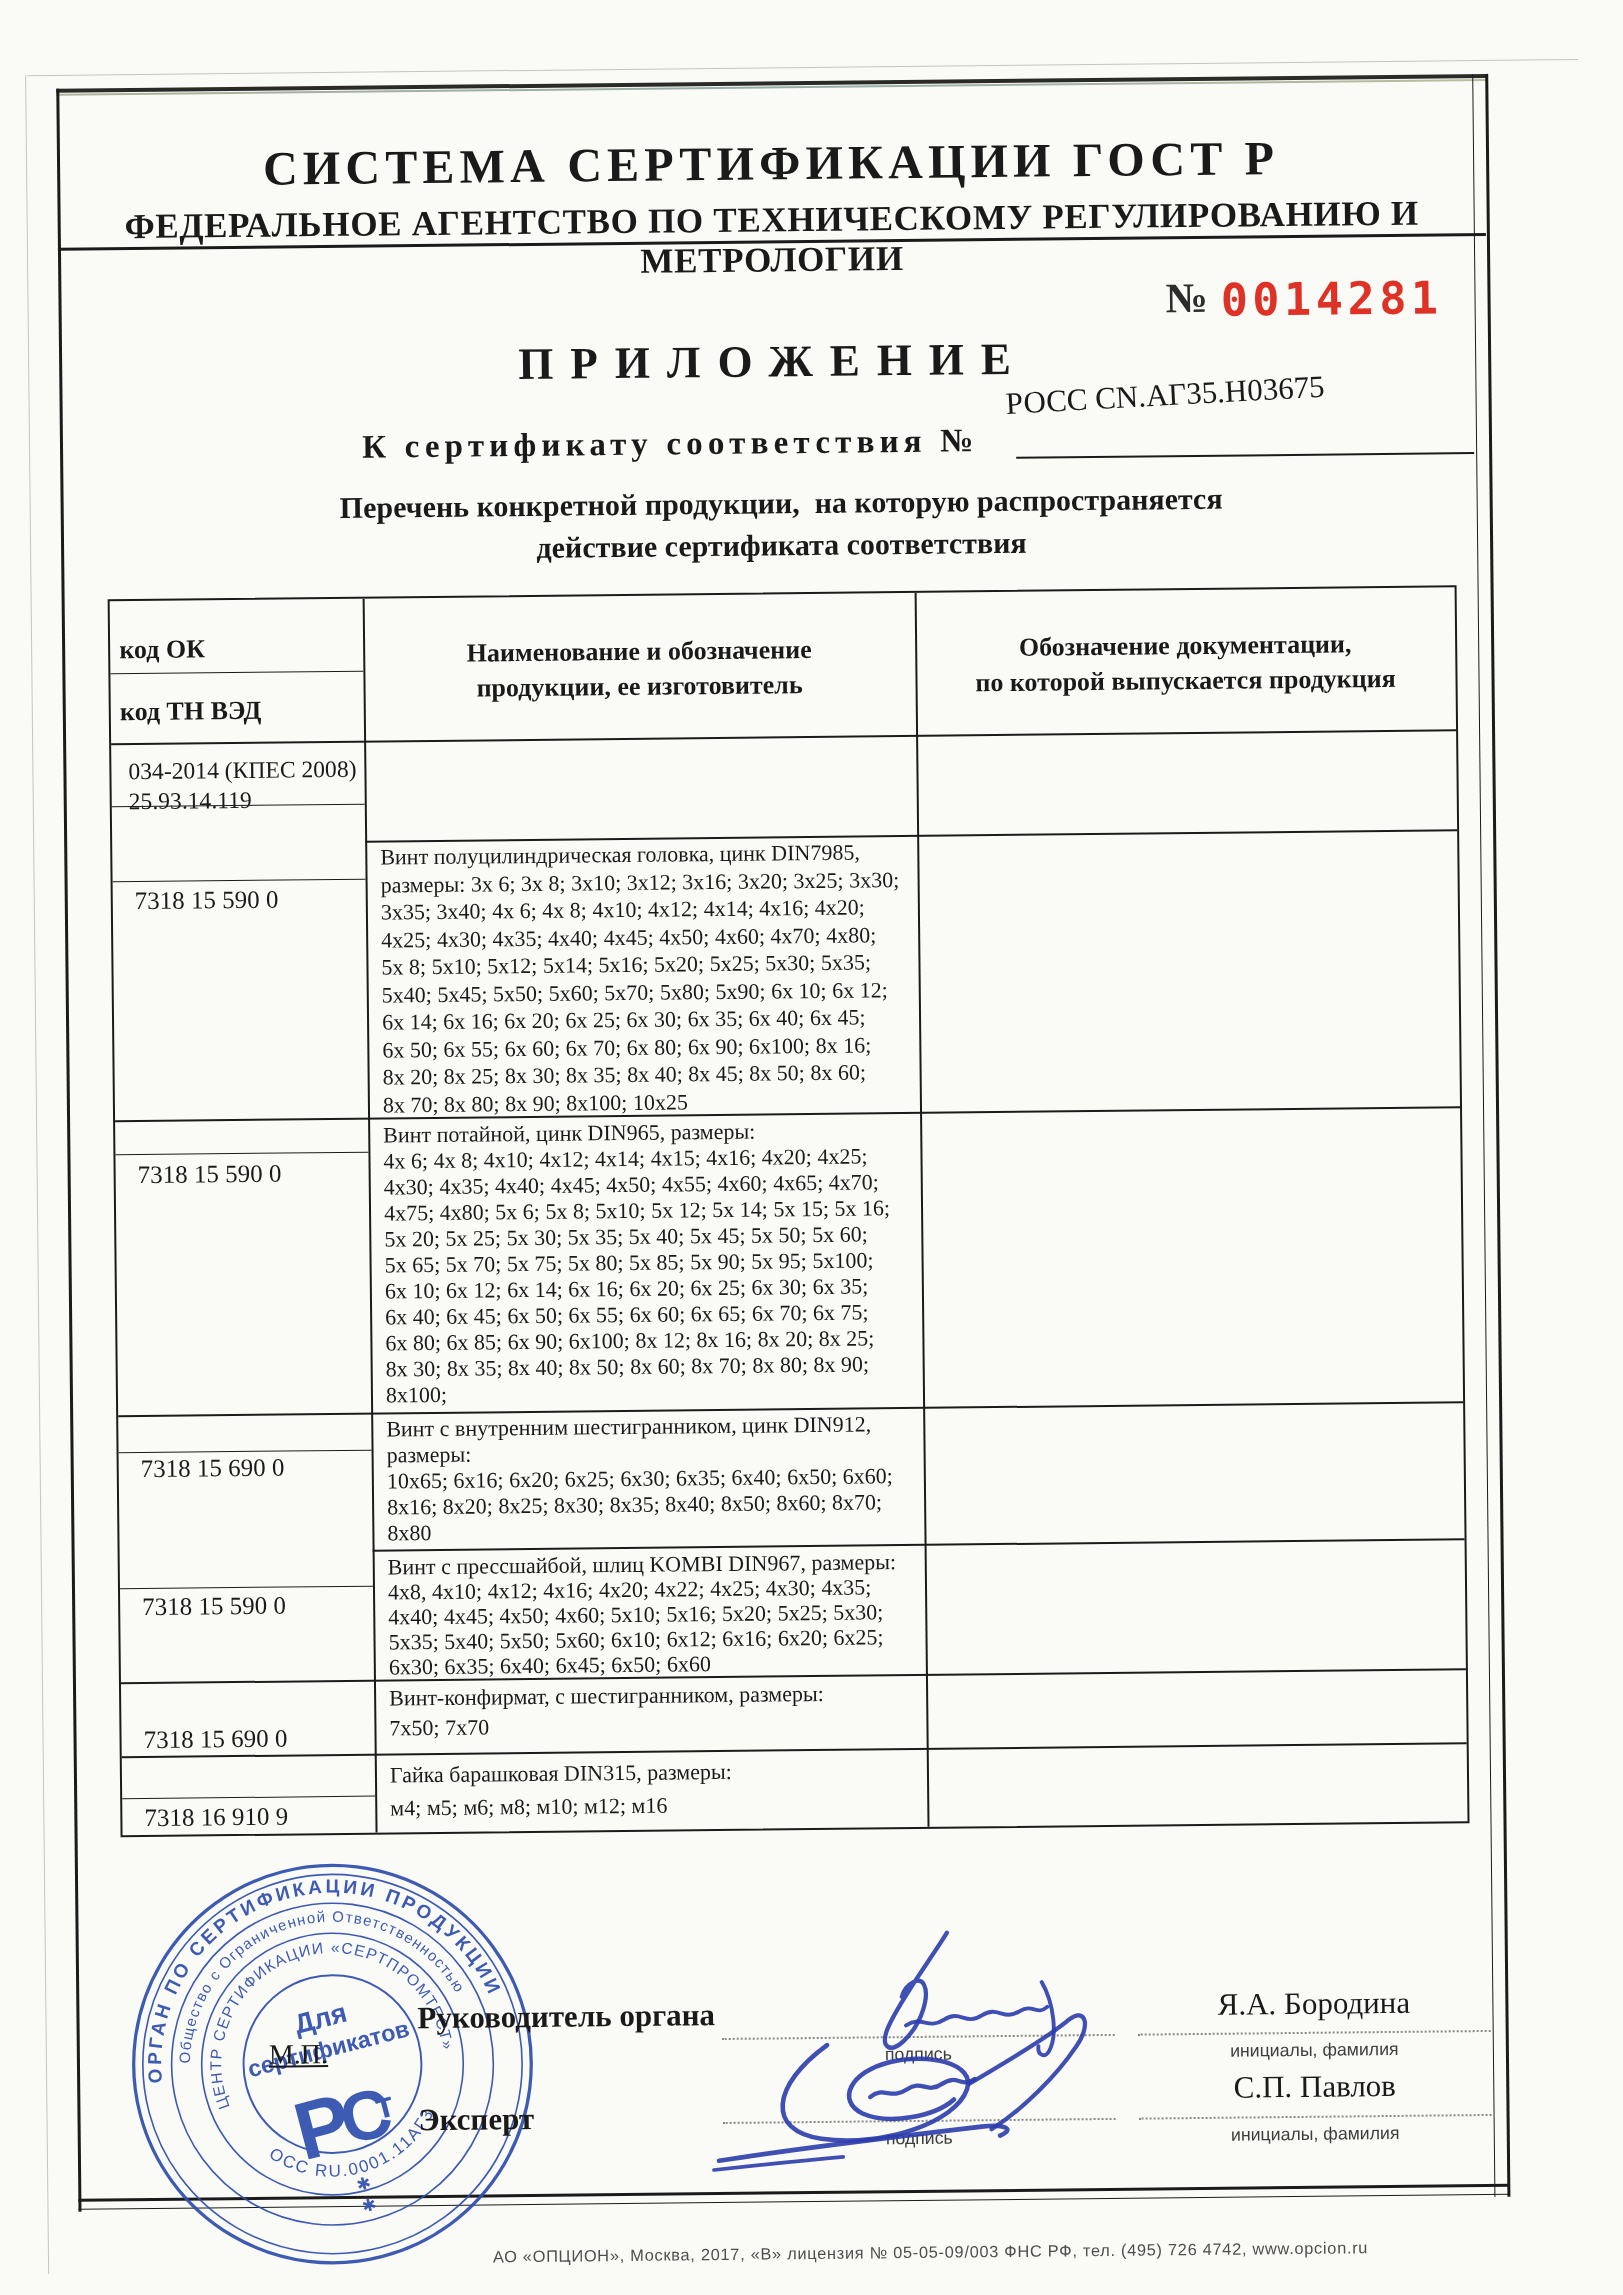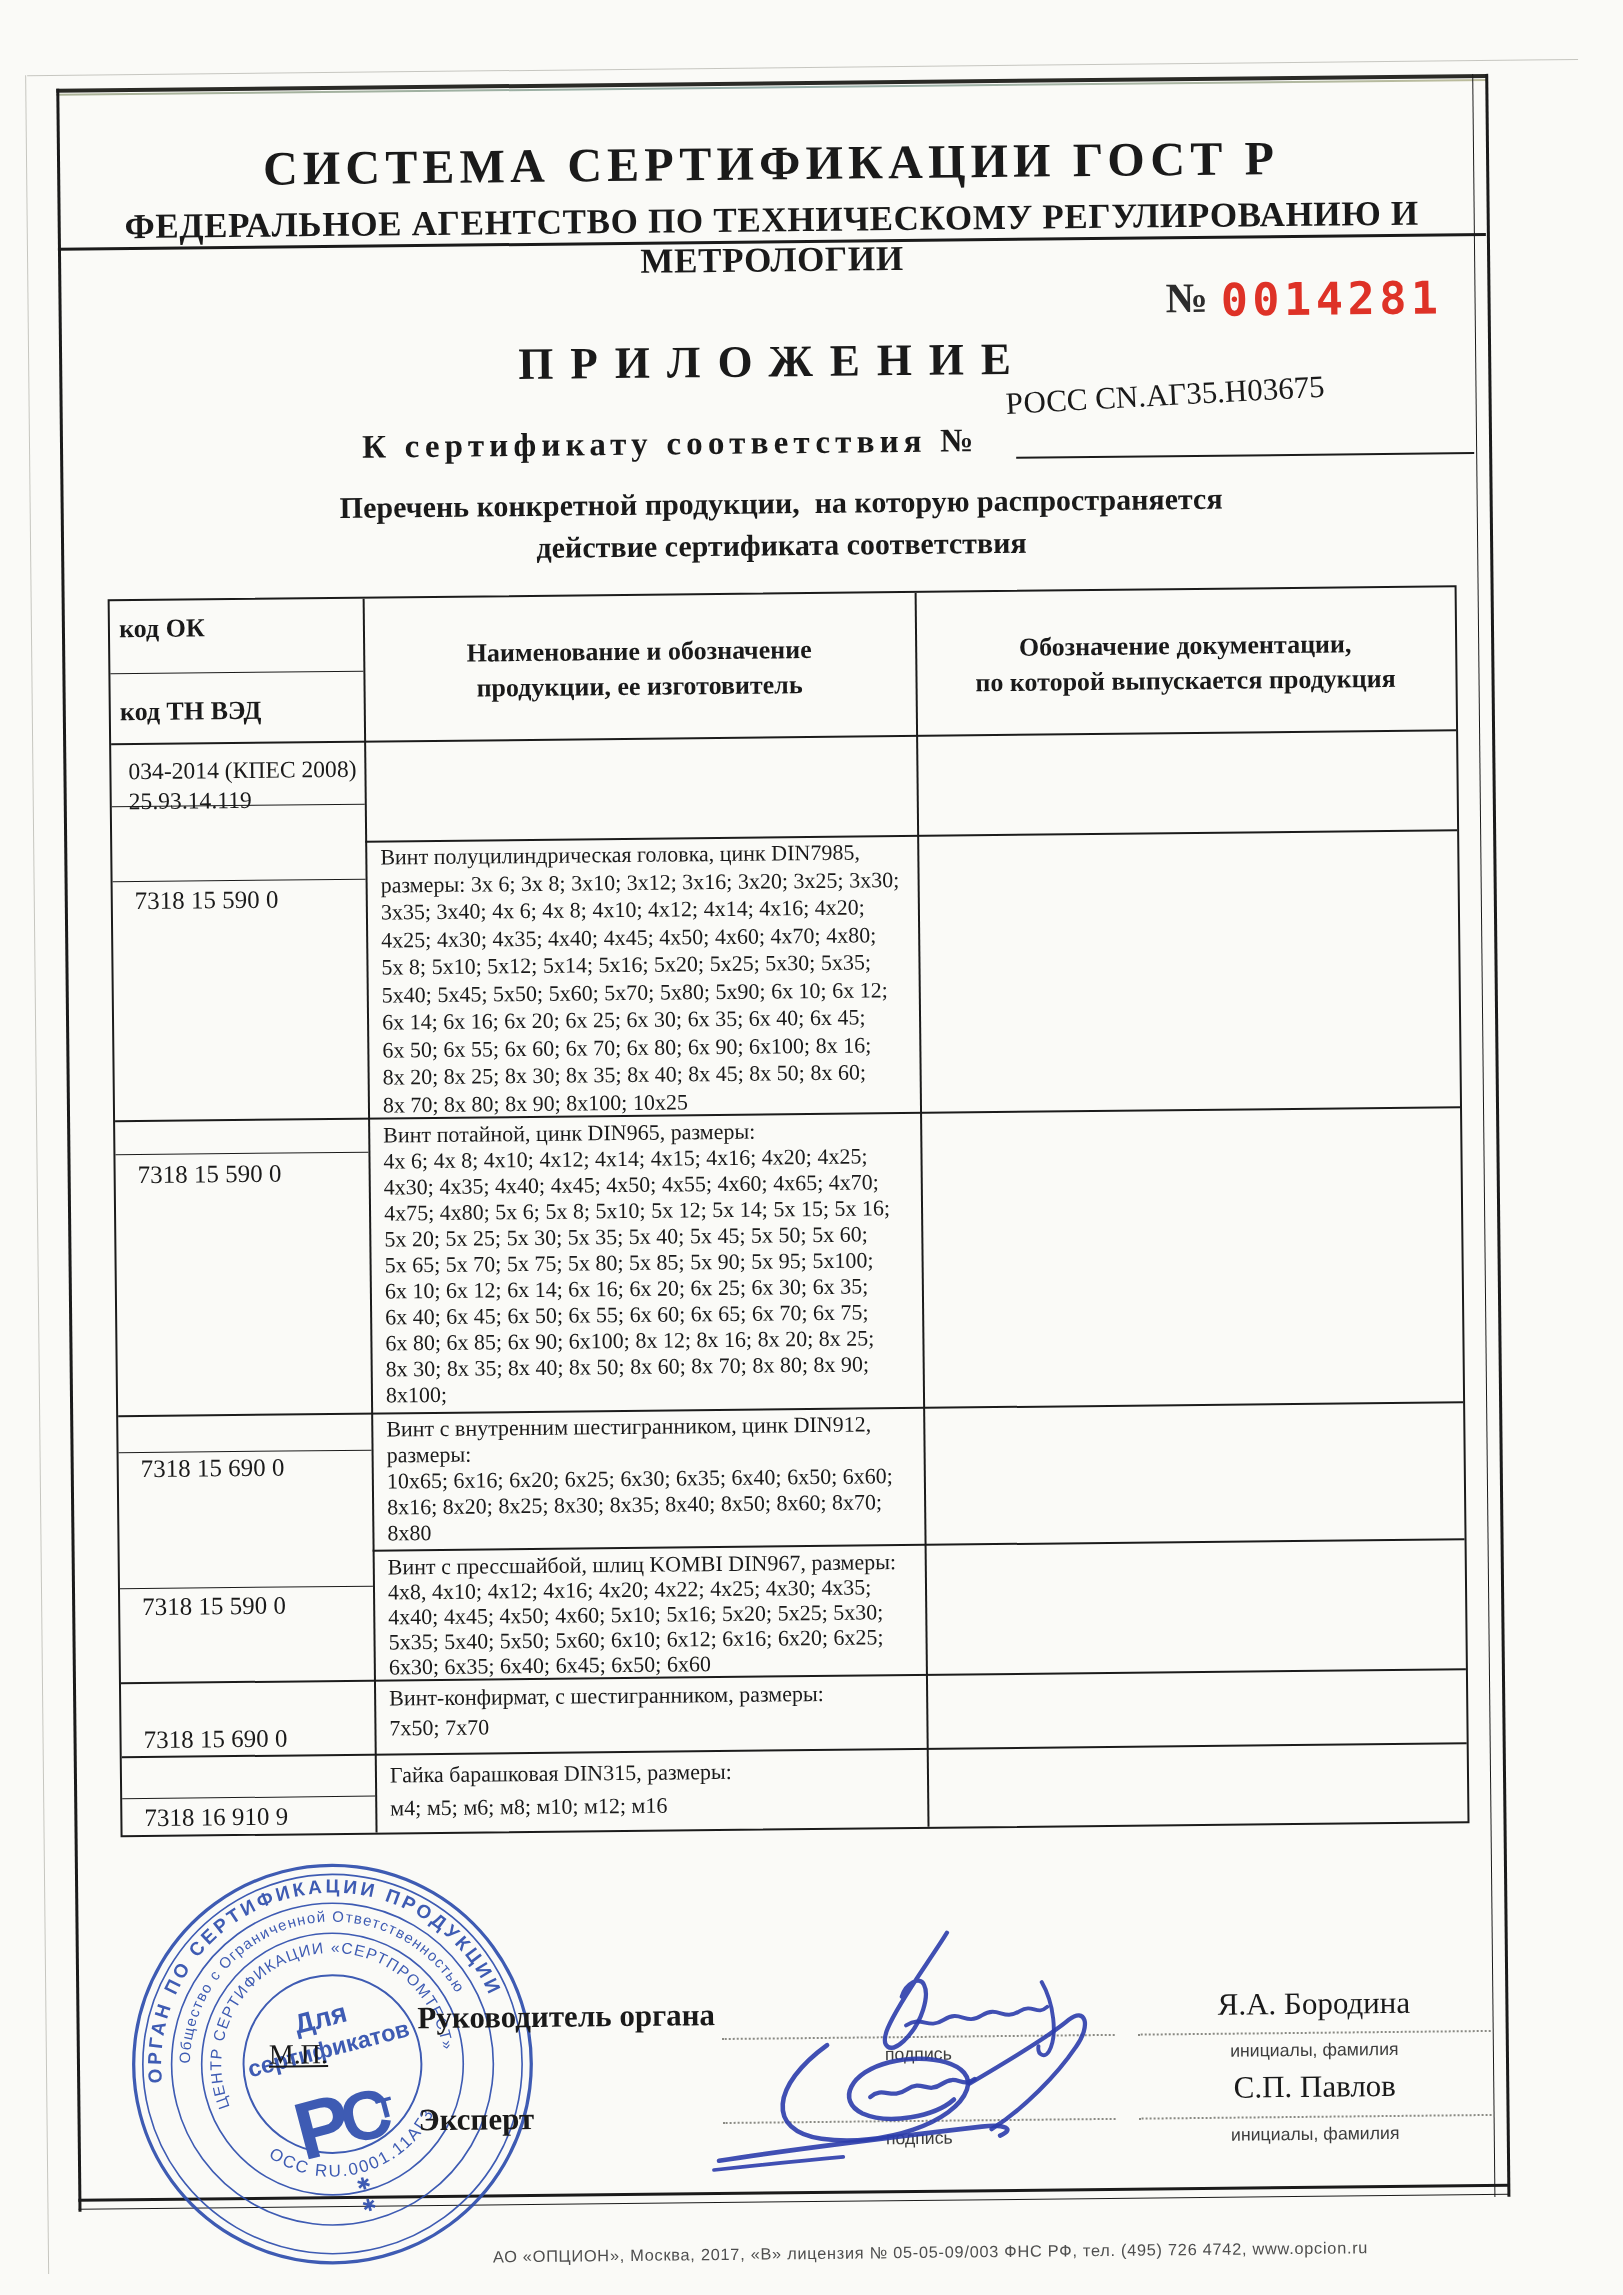--- a/index.html
+++ b/index.html
@@ -95,21 +95,21 @@
     <div class="line" style="left:0;top:519px;width:1345px;height:2px;"></div>
     <div class="line" style="left:0;top:553px;width:253px;height:1.3px;"></div>
     <div class="line" style="left:0;top:814px;width:1345px;height:2px;"></div>
     <div class="line" style="left:0;top:851px;width:253px;height:1.3px;"></div>
     <div class="line" style="left:253px;top:951px;width:1092px;height:2px;"></div>
     <div class="line" style="left:0;top:987px;width:253px;height:1.3px;"></div>
     <div class="line" style="left:0;top:1081px;width:1345px;height:2px;"></div>
     <div class="line" style="left:0;top:1155px;width:1345px;height:2px;"></div>
     <div class="line" style="left:0;top:1197px;width:253px;height:1.3px;"></div>
 
-    <div class="abs serif hcell" style="left:9.2px;top:13px;">код ОК</div>
+    <div class="abs serif hcell" style="left:9.2px;top:34px;">код ОК</div>
     <div class="abs serif hcell" style="left:9.2px;top:96px;">код ТН ВЭД</div>
     <div class="abs serif hcell ctr pre" style="left:253px;top:38px;width:552px;line-height:35px;">Наименование и обозначение
 продукции, ее изготовитель</div>
     <div class="abs serif hcell ctr pre" style="left:805px;top:38px;width:540px;line-height:35px;">Обозначение документации,
 по которой выпускается продукция</div>
 
     <div class="abs serif pre" style="left:17px;top:156px;font-size:23.6px;line-height:29.5px;">034-2014 (КПЕС 2008)
 25.93.14.119</div>
     <div class="abs serif code" style="left:22px;top:286px;">7318 15 590 0</div>
     <div class="abs serif code" style="left:22px;top:560px;">7318 15 590 0</div>

